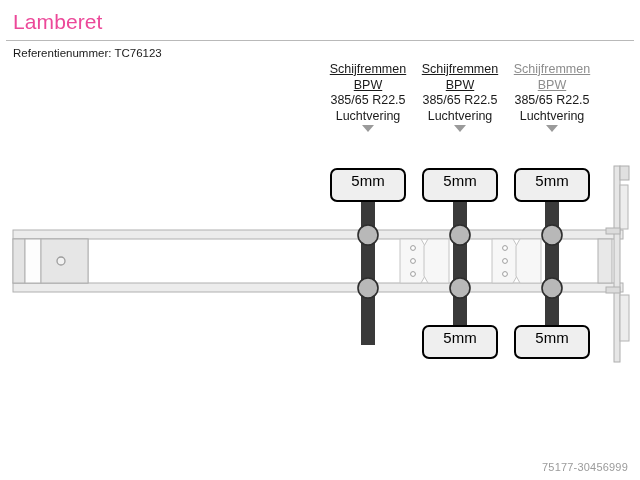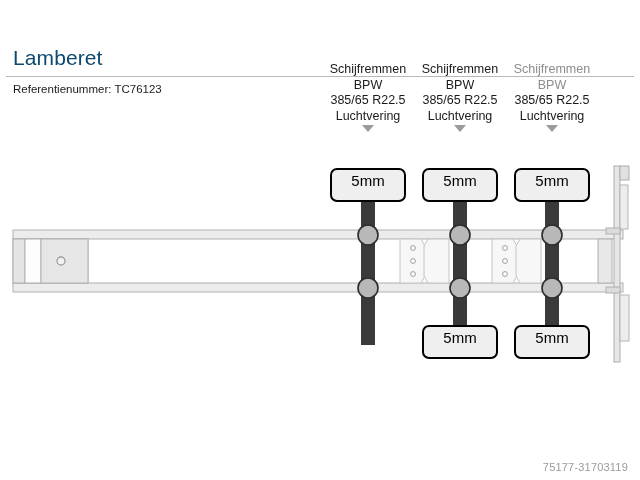--- a/index.html
+++ b/index.html
@@ -21,22 +21,21 @@
     position: absolute;
     left: 0; top: 0;
     width: 640px;
   }
   #page-title {
     font-size: 21px;
     font-weight: 400;
     line-height: 1;
     padding: 11px 0 8px 13px;
     letter-spacing: 0.1px;
-    color: #0c4a6e;
-    margin-top: 36px;
+    color: #ec4899;
   }
   #title-divider {
     height: 1px;
     background: #b9b9b9;
     margin: 0 6px 0 6px;
   }
   #reference-line {
     font-size: 11.5px;
     padding: 6px 0 0 13px;
     color: #1a1a1a;
@@ -54,20 +53,21 @@
     position: absolute;
     top: 0;
     width: 126px;
     text-align: center;
     font-size: 12.5px;
     line-height: 15.5px;
   }
   .axle-label-col .l-brake,
   .axle-label-col .l-brand {
     white-space: nowrap;
+    text-decoration: underline;
   }
   .axle-label-col.dim .l-brake,
   .axle-label-col.dim .l-brand {
     color: #8d8d8d;
   }
   .axle-arrow {
     margin: 1px auto 0 auto;
     width: 0; height: 0;
     border-left: 6px solid transparent;
     border-right: 6px solid transparent;
@@ -212,13 +212,13 @@
   </svg>
 
   <div class="measure-box" style="left:330px; top:18px;">5mm</div>
   <div class="measure-box" style="left:422px; top:18px;">5mm</div>
   <div class="measure-box" style="left:514px; top:18px;">5mm</div>
 
   <div class="measure-box" style="left:422px; top:175px;">5mm</div>
   <div class="measure-box" style="left:514px; top:175px;">5mm</div>
 </div>
 
-<div id="footer-code">75177-31703119</div>
+<div id="footer-code">75177-30456999</div>
 
 </body></html>

